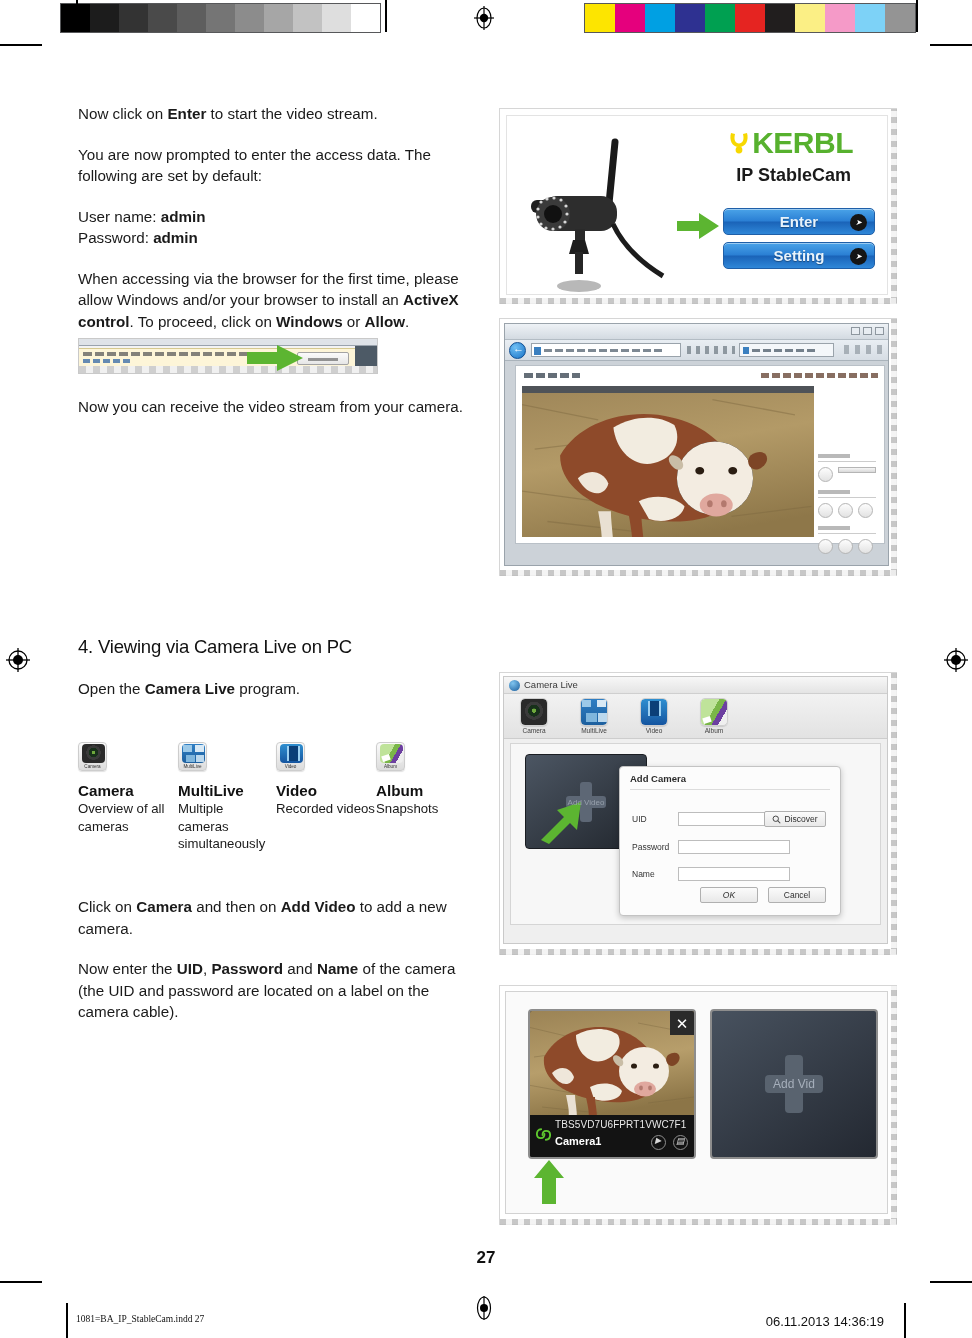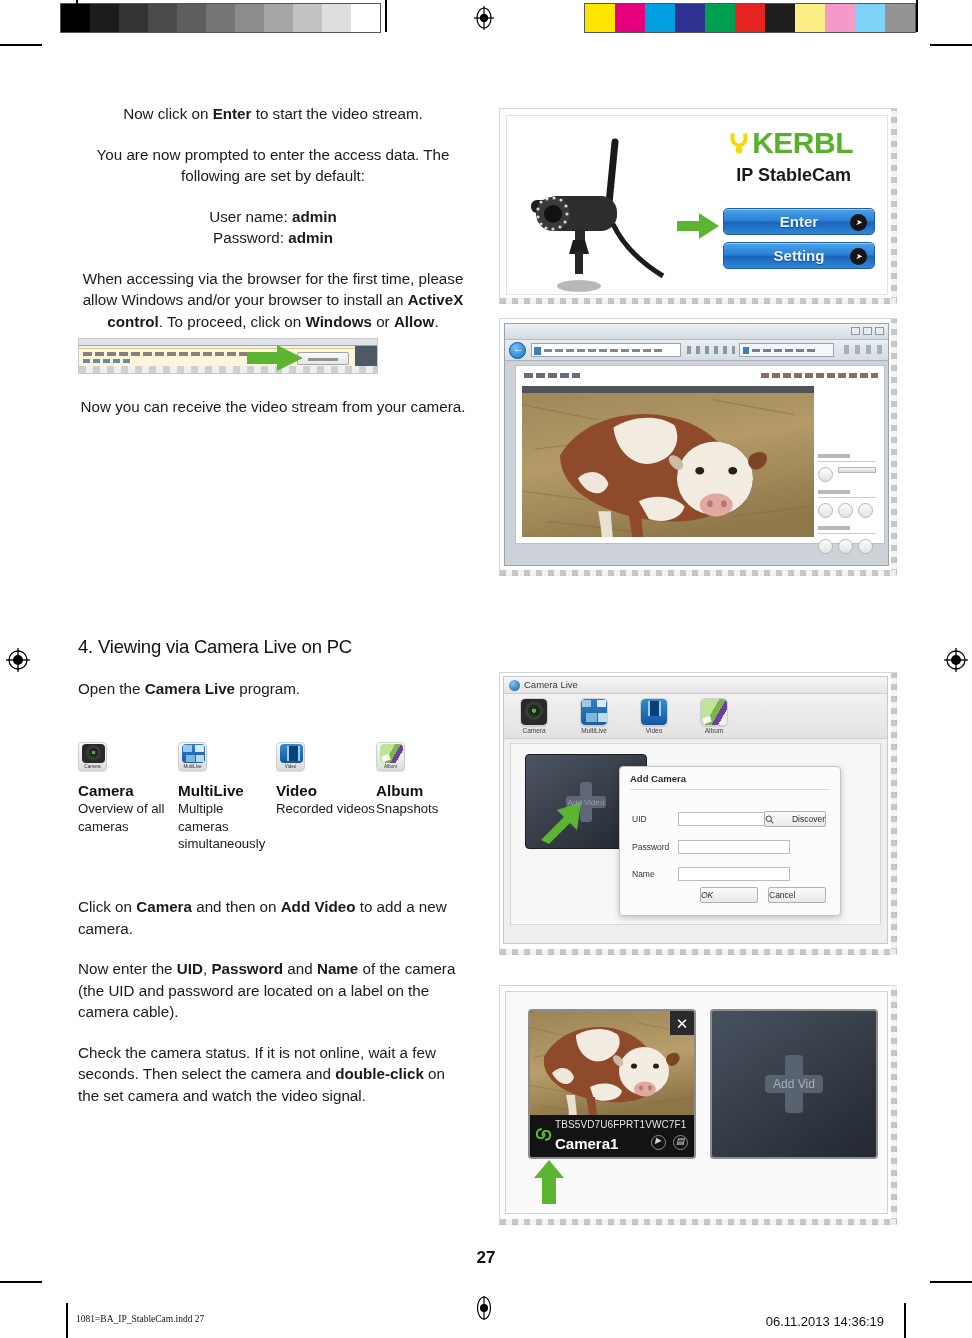--- a/index.html
+++ b/index.html
@@ -26,21 +26,21 @@
   .reg-left { position: absolute; left: 6px; top: 648px; width: 24px; height: 24px; }
   .reg-right { position: absolute; left: 944px; top: 648px; width: 24px; height: 24px; }
   .reg-foot { position: absolute; left: 474px; top: 1296px; width: 20px; height: 24px; }
 
   .crop-tl { position: absolute; left: 0px; top: 44px; width: 42px; height: 2px; background: #000; }
   .crop-tr { position: absolute; right: 0px; top: 44px; width: 42px; height: 2px; background: #000; }
   .crop-bl { position: absolute; left: 0px; top: 1281px; width: 42px; height: 2px; background: #000; }
   .crop-br { position: absolute; right: 0px; top: 1281px; width: 42px; height: 2px; background: #000; }
 
   
-  .col-left { position: absolute; left: 78px; top: 103px; width: 390px; text-align: center; }
+  .col-left { position: absolute; left: 78px; top: 103px; width: 390px; }
   .para { font-size: 15.2px; line-height: 1.42; color: #1a1a1a; margin-bottom: 19px;
           font-family: "Liberation Sans", sans-serif; }
   .para b { font-weight: bold; }
   .para.tight { margin-bottom: 0; }
   .h-section { font-size: 18.5px; font-weight: normal; color: #111; letter-spacing: -0.2px; }
 
   
   .activex-shot { position: relative; width: 300px; height: 36px; margin: 5px 0 22px 0;
       background: #f3f3f3; border: 1px solid #c9c9c9; overflow: hidden; }
   .ax-topbar { position: absolute; left: 0; top: 0; right: 0; height: 7px; background: #dfe3e8;
@@ -198,37 +198,37 @@
       font-size:8px; color:#97a0ac; z-index:2; font-family:"Liberation Sans", sans-serif; white-space:nowrap; }
   .dlg { position:absolute; left:108px; top:22px; width:222px; height:150px; background:#fcfcfc;
       border:1px solid #c3c3c3; border-radius:4px; box-shadow:0 2px 6px rgba(0,0,0,.22); }
   .dlg-title { position:absolute; left:10px; top:6px; font-size:9.5px; font-weight:bold; color:#2c2c2c;
       font-family:"Liberation Sans", sans-serif; }
   .dlg-rule { position:absolute; left:10px; right:10px; top:22px; height:1px; background:#dcdcdc; }
   .dlg-row { position:absolute; left:12px; right:10px; height:15px; display:flex; align-items:center; }
   .dlg-lbl { width:46px; font-size:8.5px; color:#333; font-family:"Liberation Sans", sans-serif; }
   .dlg-inp { height:14px; background:#fff; border:1px solid #bdbdbd; }
   .dlg-btn { position:absolute; height:16px; background:linear-gradient(#fbfbfb,#e8e8e8);
-      border:1px solid #b0b0b0; border-radius:2px; display:flex; align-items:center; justify-content:space-between;
+      border:1px solid #b0b0b0; border-radius:2px; display:flex; align-items:center; justify-content:center;
       font-size:8.5px; color:#2f2f2f; font-family:"Liberation Sans", sans-serif; }
   .green-arrow-ne { position:absolute; width: 46px; height: 46px; }
 
   
   #fig-list { left: 499px; top: 985px; width: 398px; height: 240px; }
   .list-inner { position:absolute; inset:5px 8px 10px 5px; background:#fafafa; border:1px solid #d2d2d2; }
   .cam-card { position:absolute; left:22px; top:17px; width:168px; height:150px; border-radius:4px;
       background:#1c1c1c; border:2px solid #8d8d8d; overflow:hidden; }
   .cam-card .thumb { position:absolute; left:0; right:0; top:0; height:108px; overflow:hidden; }
   .cam-close { position:absolute; right:0px; top:0px; width:24px; height:24px; background:#2a2a2a;
       display:flex; align-items:center; justify-content:center; color:#fff; font-size:15px; line-height:1; }
   .cam-meta { position:absolute; left:0; right:0; bottom:0; height:42px; background:#131313; }
   .cam-link { position:absolute; left:5px; top:11px; width:17px; height:17px; }
   .cam-uid { position:absolute; left:25px; top:4px; font-size:10px; color:#e9e9e9;
       font-family:"Liberation Sans", sans-serif; letter-spacing:.1px; }
-  .cam-name { position:absolute; left:25px; top:20px; font-size:15px; font-weight:bold; color:#fff;
+  .cam-name { position:absolute; left:25px; top:20px; font-size:11px; font-weight:bold; color:#fff;
       font-family:"Liberation Sans", sans-serif; }
   .cam-ctrl { position:absolute; right:6px; bottom:7px; display:flex; gap:7px; }
   .cam-ctrl i { width:15px; height:15px; border-radius:50%; border:1px solid #8e8e8e; display:block;
       position:relative; }
   .cam-ctrl i.play::after { content:"▶"; position:absolute; left:3px; top:0px; color:#d8d8d8; font-size:8px; }
   .cam-ctrl i.snap::after { content:"▤"; position:absolute; left:2px; top:0px; color:#d8d8d8; font-size:9px; }
   .add-tile2 { position:absolute; left:204px; top:17px; width:168px; height:150px; border-radius:4px;
       background: linear-gradient(145deg,#48525f,#232831); border:2px solid #8d8d8d; }
   .add-tile2 .plus { position:absolute; left:50%; top:50%; transform:translate(-50%,-50%);
       width:58px; height:58px; }
@@ -401,23 +401,20 @@
       </div>
     </div>
   </div>
 
   <div style="position:absolute; left:78px; top:896px; width:390px;">
     <p class="para">
       <span>Click on </span><b>Camera</b><span> and then on </span><b>Add Video</b><span> to add a new camera.</span>
     </p>
     <p class="para">
       <span>Now enter the </span><b>UID</b><span>, </span><b>Password</b><span> and </span><b>Name</b><span> of the camera (the UID and password are located on a label on the camera cable).</span>
-    </p>
-    <p class="para">
-      <span>Check the camera status. If it is not online, wait a few seconds. Then select the camera and </span><b>double-click</b><span> on the set camera and watch the video signal.</span>
     </p>
   </div>
 
   <div class="fig fig-border" id="fig-splash">
     <div class="splash-inner">
       <svg class="cam-photo" viewBox="0 0 190 172">
         <path d="M92 14 L84 96" stroke="#1a1a1a" stroke-width="7" fill="none" stroke-linecap="round"></path>
         <rect x="18" y="68" width="76" height="35" rx="16" fill="#2d2d2d"></rect>
         <rect x="8" y="72" width="22" height="13" rx="6" fill="#1f1f1f"></rect>
         <ellipse cx="30" cy="86" rx="17" ry="17" fill="#3a3a3a"></ellipse>

